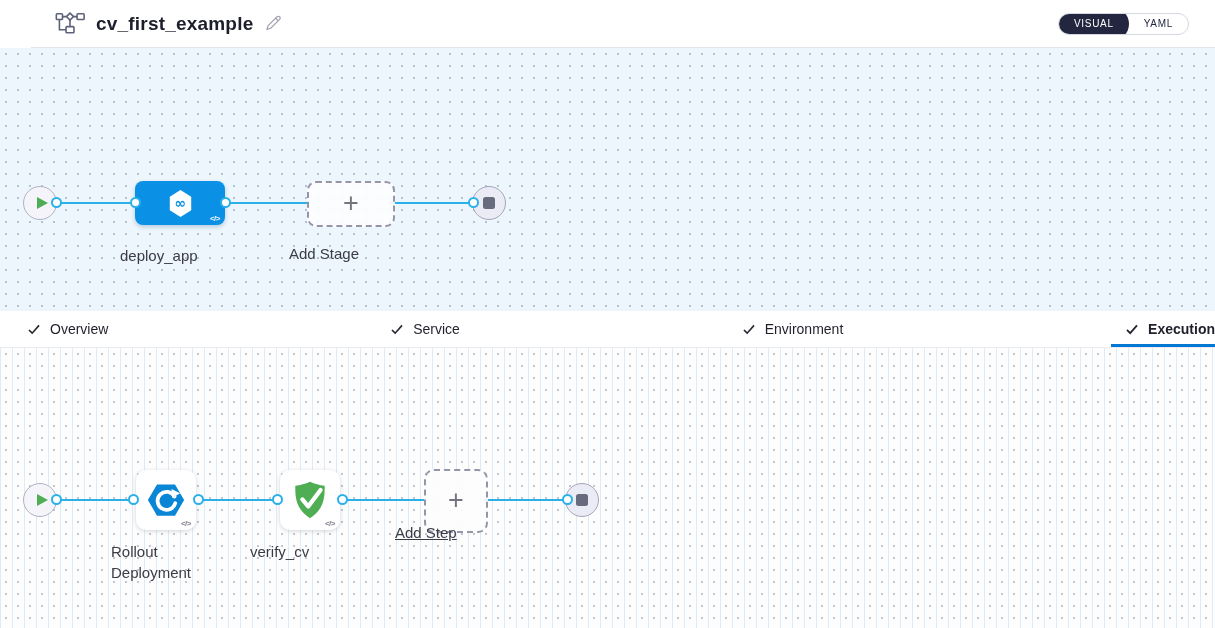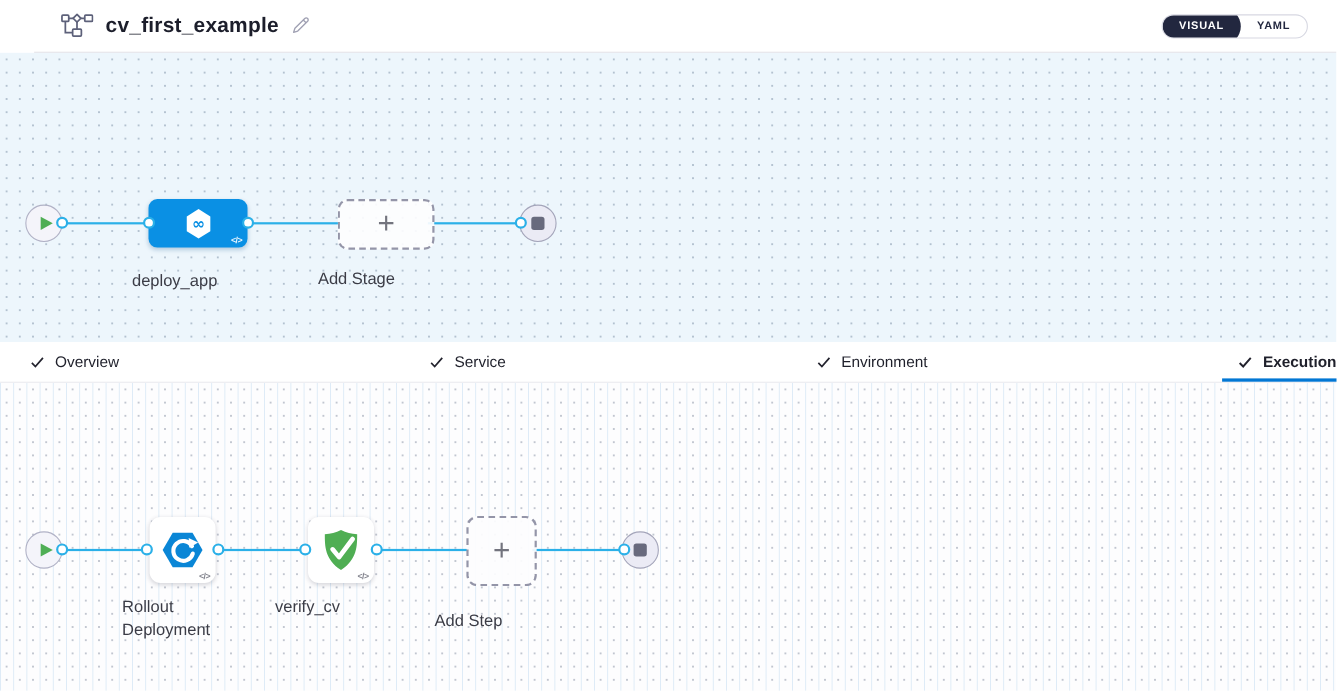--- a/index.html
+++ b/index.html
@@ -16,21 +16,21 @@
   }
   .pipeline-icon{display:flex;align-items:center;}
   .page-title{font-size:19px;font-weight:700;color:#1c1e2b;margin-left:11px;letter-spacing:.2px;}
   .edit-pencil{margin-left:12px;display:flex;align-items:center;cursor:pointer;}
   .view-toggle{
     margin-left:auto;display:flex;align-items:center;height:20px;
     border:1px solid #d7d8e2;border-radius:999px;background:#fff;overflow:hidden;
   }
   .view-seg{
     height:34px;display:flex;align-items:center;justify-content:center;
-    padding:0 15px;font-size:10px;font-weight:700;letter-spacing:.7px;
+    padding:0 15px;font-size:10px;font-weight:400;letter-spacing:.7px;
     color:#22273f;cursor:pointer;border-radius:999px;box-sizing:border-box;
   }
   .view-seg.active{background:#22273f;color:#fff;}
   
   .canvas{position:relative;}
   .canvas-stage{
     height:263px;
     background-color:#edf6fc;
     background-image:radial-gradient(circle,rgba(122,142,164,.50) 1px,transparent 1.3px);
     background-size:12px 12px;
@@ -226,14 +226,14 @@
 
   <div class="port" style="left:51px;top:146px;"></div>
   <div class="port" style="left:128px;top:146px;"></div>
   <div class="port" style="left:193px;top:146px;"></div>
   <div class="port" style="left:272px;top:146px;"></div>
   <div class="port" style="left:337px;top:146px;"></div>
   <div class="port" style="left:562px;top:146px;"></div>
 
   <div class="node-label" style="left:111px;top:193px;width:110px;">Rollout Deployment</div>
   <div class="node-label" style="left:250px;top:193px;width:120px;">verify_cv</div>
-  <div class="node-label" style="left:395px;top:206px;width:120px;">Add Step</div>
+  <div class="node-label" style="left:395px;top:174px;width:120px;text-decoration:underline;">Add Step</div>
 </div>
 
 </body></html>

